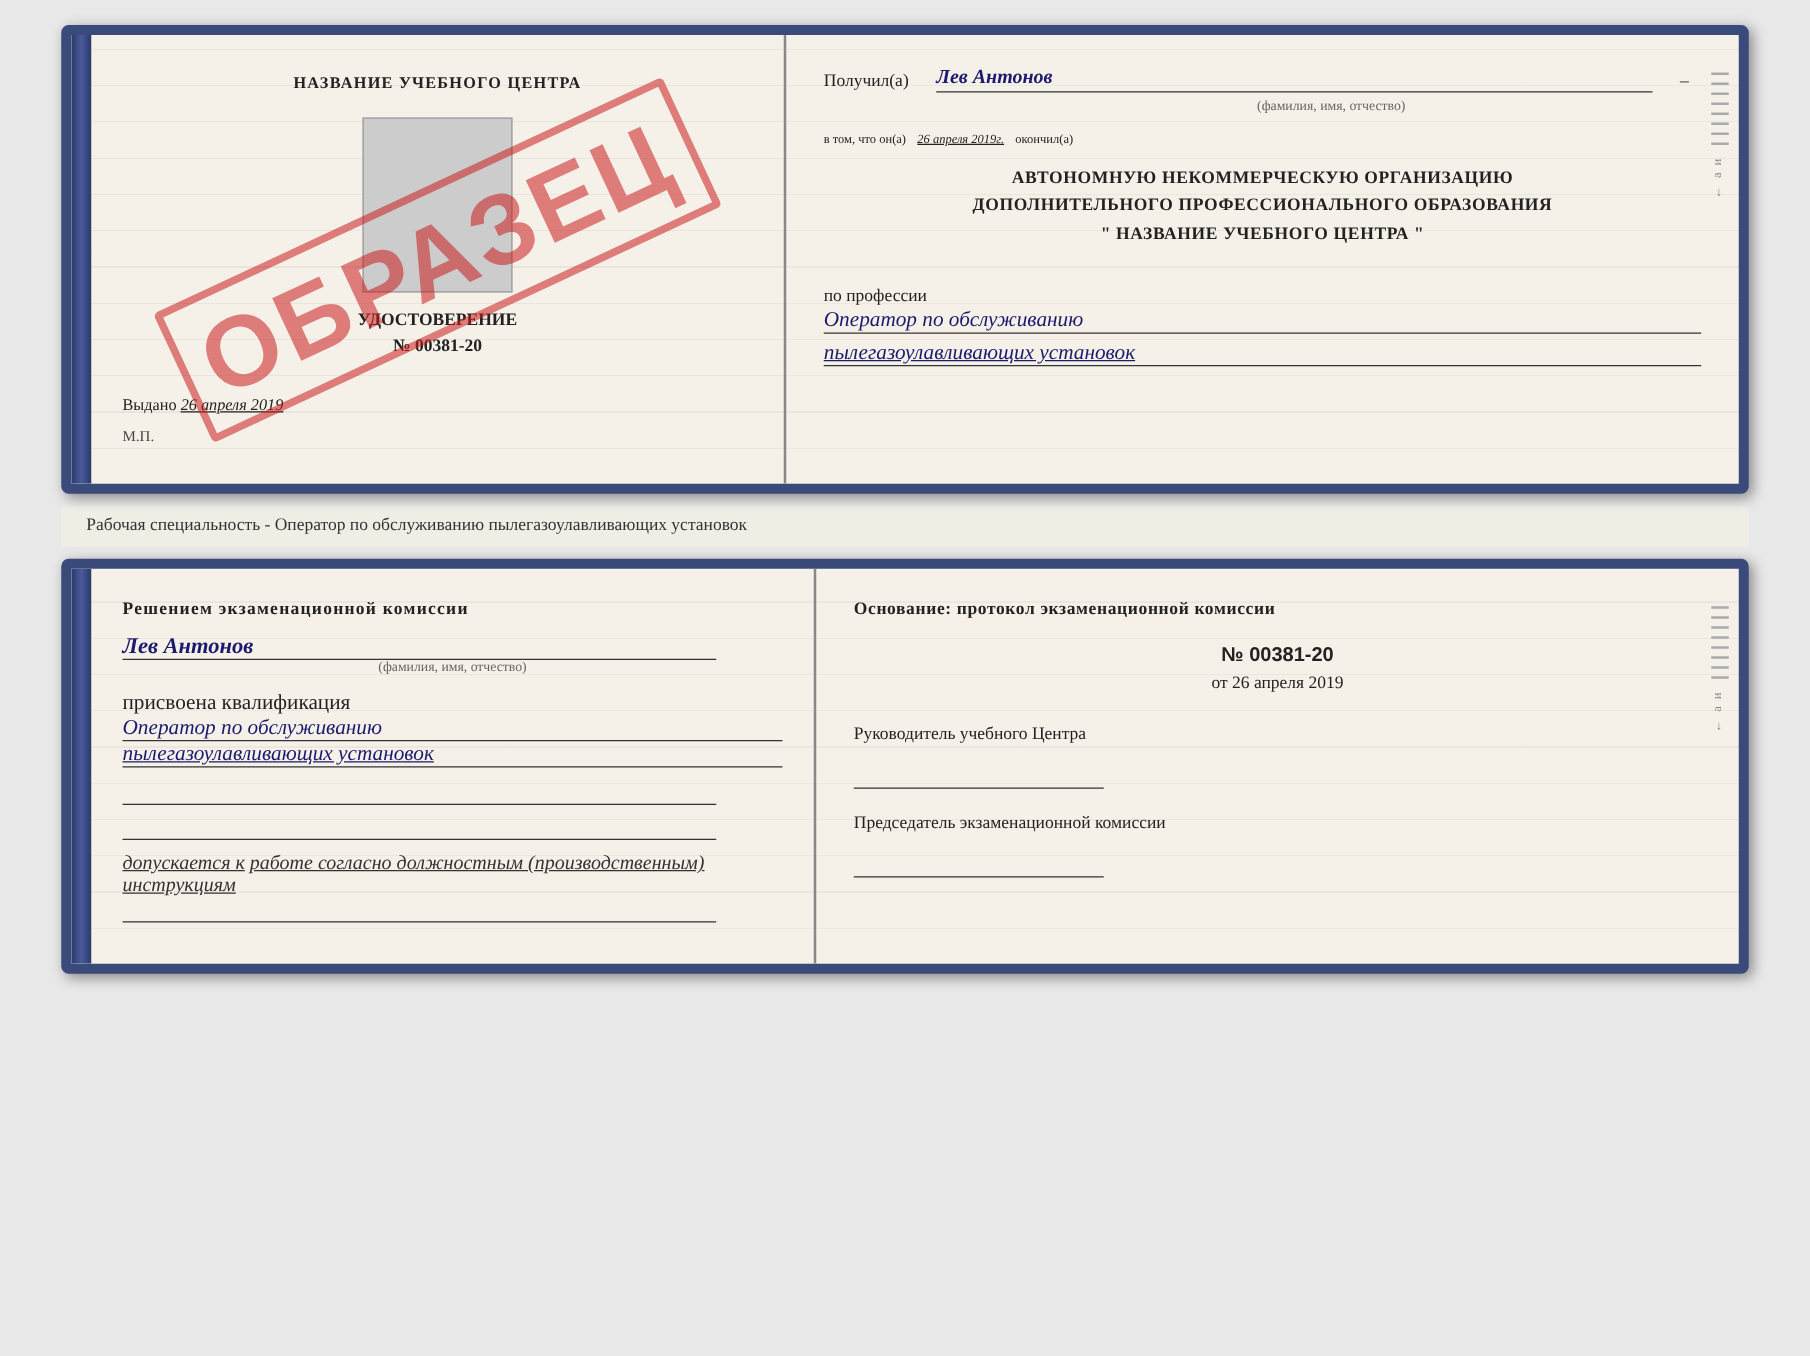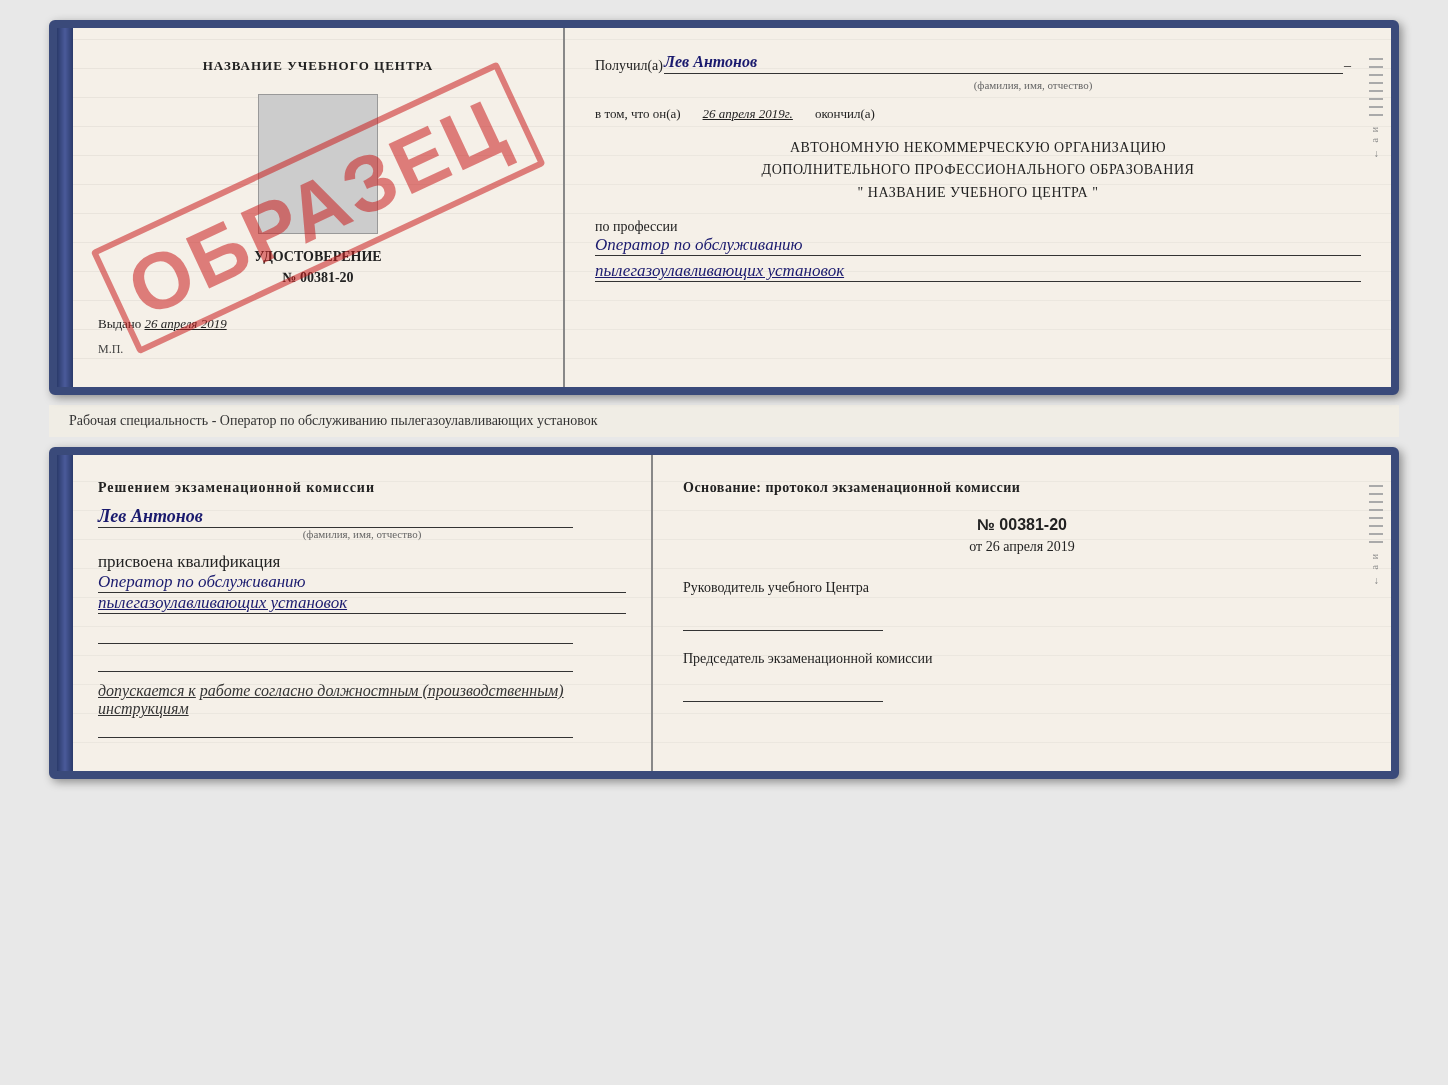--- a/index.html
+++ b/index.html
@@ -33,21 +33,21 @@
       overflow: hidden;
     }
 
     .cert-spine {
       width: 16px;
       background: linear-gradient(to right, #2a3a6a, #4a5a9a, #2a3a6a);
       flex-shrink: 0;
     }
 
     .cert-left {
-      width: 492px;
+      width: 556px;
       padding: 30px 25px;
       border-right: 2px solid #888;
       position: relative;
       background: repeating-linear-gradient(
         0deg,
         transparent,
         transparent 28px,
         rgba(0,0,0,0.05) 28px,
         rgba(0,0,0,0.05) 29px
       );
@@ -131,21 +131,21 @@
       text-transform: uppercase;
       font-family: Arial, sans-serif;
       border-radius: 4px;
     }
 
     
     .recipient-line {
       display: flex;
       align-items: flex-end;
       margin-bottom: 5px;
-      gap: 1px;
+      gap: 22px;
     }
 
     .recipient-label {
       font-size: 14px;
       white-space: nowrap;
       color: #222;
     }
 
     .recipient-name {
       font-size: 16px;
@@ -167,41 +167,41 @@
     .fio-label {
       font-size: 11px;
       color: #666;
       text-align: center;
       display: block;
       margin-bottom: 15px;
       margin-left: 110px;
     }
 
     .date-line {
-      font-size: 13px;
+      font-size: 10px;
       color: #222;
       margin-bottom: 15px;
       display: flex;
       align-items: flex-end;
-      gap: 22px;
+      gap: 9px;
     }
 
     .date-value {
       font-style: italic;
       text-decoration: underline;
       color: #222;
     }
 
     .org-block {
       text-align: center;
       font-size: 14px;
-      font-weight: normal;
+      font-weight: bold;
       color: #222;
       line-height: 1.6;
-      margin-bottom: 15px;
+      margin-bottom: 31px;
       letter-spacing: 0.5px;
     }
 
     .profession-label {
       font-size: 14px;
       color: #222;
       margin-bottom: 0;
     }
 
     .profession-value {

